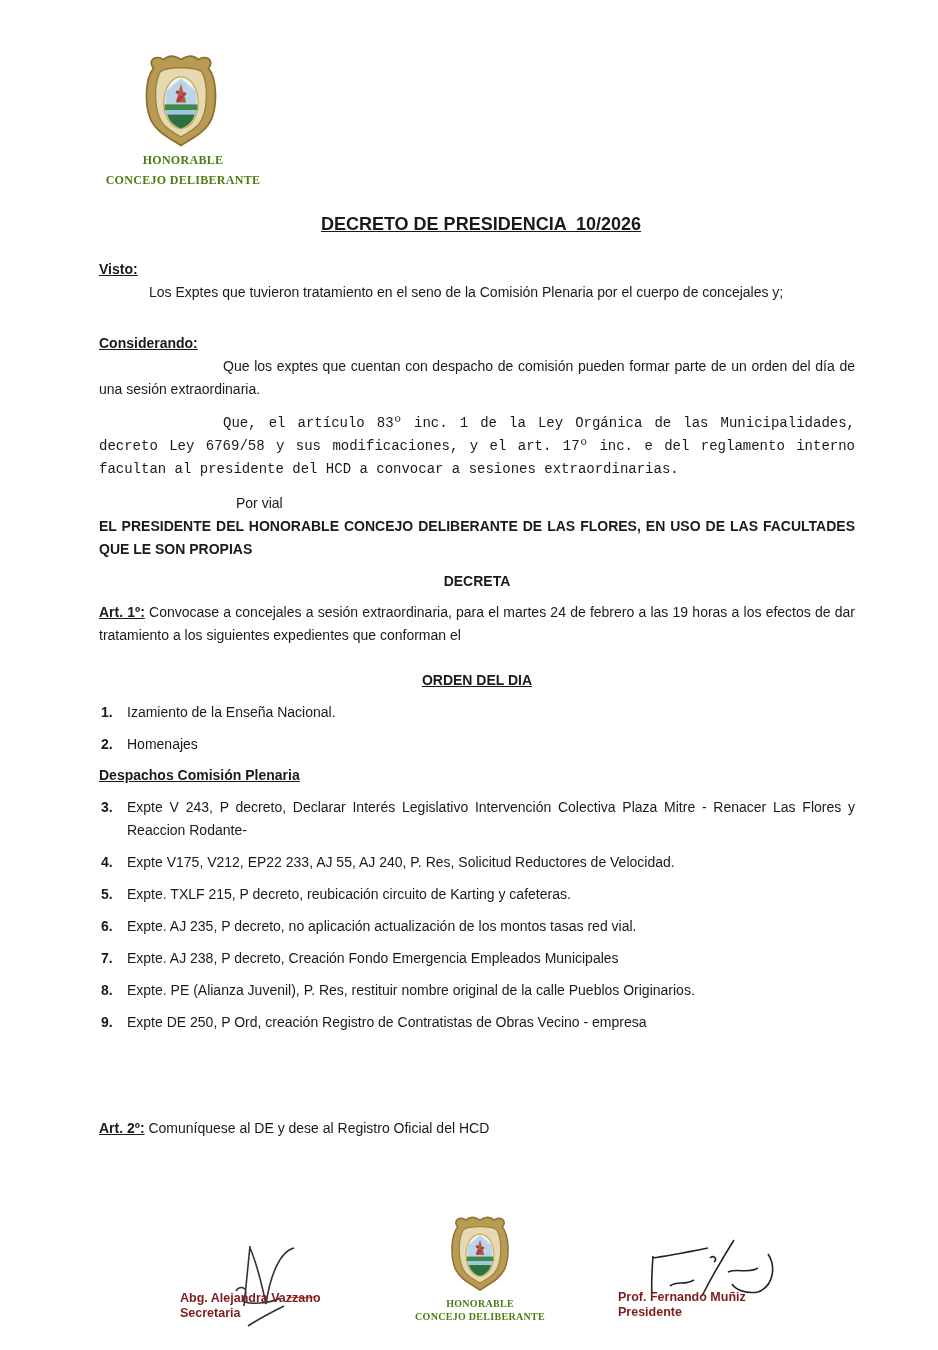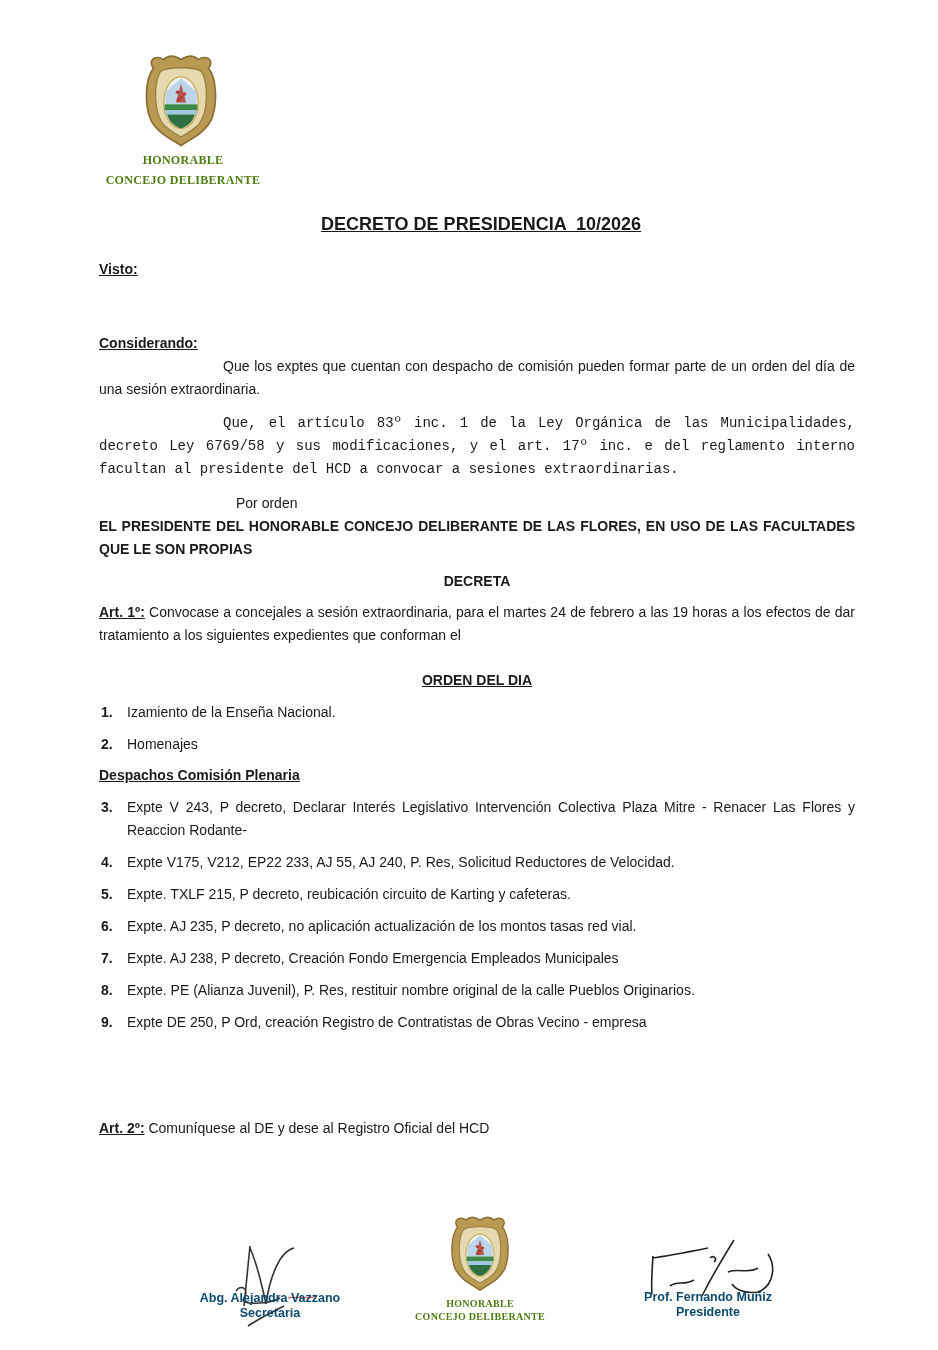--- a/index.html
+++ b/index.html
@@ -16,21 +16,21 @@
   .just { text-align:justify; }
   .u-bold { font-weight:bold; text-decoration:underline; }
   .bold { font-weight:bold; }
   p { margin:0; }
   .ind1 { text-indent:50px; }
   .ind2 { text-indent:124px; }
   .center { text-align:center; }
   ol.items { list-style:none; margin:0; padding:0; }
   ol.items li { position:relative; padding-left:28px; text-align:justify; margin-bottom:9px; }
   ol.items li .num { position:absolute; left:2px; top:0; font-weight:bold; }
-  .sig { position:absolute; text-align:center; font-weight:bold; font-size:12.5px; line-height:15px; color:#0c4a6e; }
+  .sig { position:absolute; text-align:left; font-weight:bold; font-size:12.5px; line-height:15px; color:#7f1d1d; }
   .sig svg { position:absolute; }
   .closing { font-weight:bold; text-decoration:underline; font-size:17.6px; line-height:23px; text-align:justify; }
 </style>
 </head>
 <body>
 
 <svg width="0" height="0" style="position:absolute">
   <defs>
     <symbol id="crest" viewBox="0 0 100 110">
       <path d="M18 18 C10 8 22 2 30 8 C36 2 44 4 50 8 C56 4 64 2 70 8 C78 2 90 8 82 18 C92 30 92 60 86 76 C80 92 62 100 50 108 C38 100 20 92 14 76 C8 60 8 30 18 18 Z" fill="#b89a52" stroke="#8a6e32" stroke-width="2"></path>
@@ -56,27 +56,28 @@
         <use href="#crest"></use>
       </svg>
     <div class="crest-label">HONORABLE</div>
     <div class="crest-label">CONCEJO DELIBERANTE</div>
   </div>
 
   <div class="title" style="white-space:pre;">DECRETO DE PRESIDENCIA  10/2026</div>
 
   <div class="body just" style="top:258px;">
     <p class="u-bold">Visto:</p>
+    <p class="ind1">Los Exptes que tuvieron tratamiento en el seno de la Comisión Plenaria por el cuerpo de concejales y;</p>
   </div>
 
   <div class="body just" style="top:332px;">
     <p class="u-bold">Considerando:</p>
     <p class="ind2">Que los exptes que cuentan con despacho de comisión pueden formar parte de un orden del día de una sesión extraordinaria.</p>
     <p class="ind2" style="margin-top:11px;font-family:Liberation Mono, monospace;">Que, el artículo 83º inc. 1 de la Ley Orgánica de las Municipalidades, decreto Ley 6769/58 y sus modificaciones, y el art. 17º inc. e del reglamento interno facultan al presidente del HCD a convocar a sesiones extraordinarias.</p>
-    <p style="margin-top:11px; padding-left:137px;">Por orden</p>
+    <p style="margin-top:11px; padding-left:137px;">Por vial</p>
   </div>
 
   <div class="body center bold" style="top:570px;">DECRETA</div>
 
   <div class="body just bold" style="top:515px;">EL PRESIDENTE DEL HONORABLE CONCEJO DELIBERANTE DE LAS FLORES, EN USO DE LAS FACULTADES QUE LE SON PROPIAS</div>
 
   <div class="body just" style="top:601px;">
     <span class="u-bold">Art. 1º:</span><span> Convocase a concejales a sesión extraordinaria, para el martes 24 de febrero a las 19 horas a los efectos de dar tratamiento a los siguientes expedientes que conforman el</span>
   </div>
 

